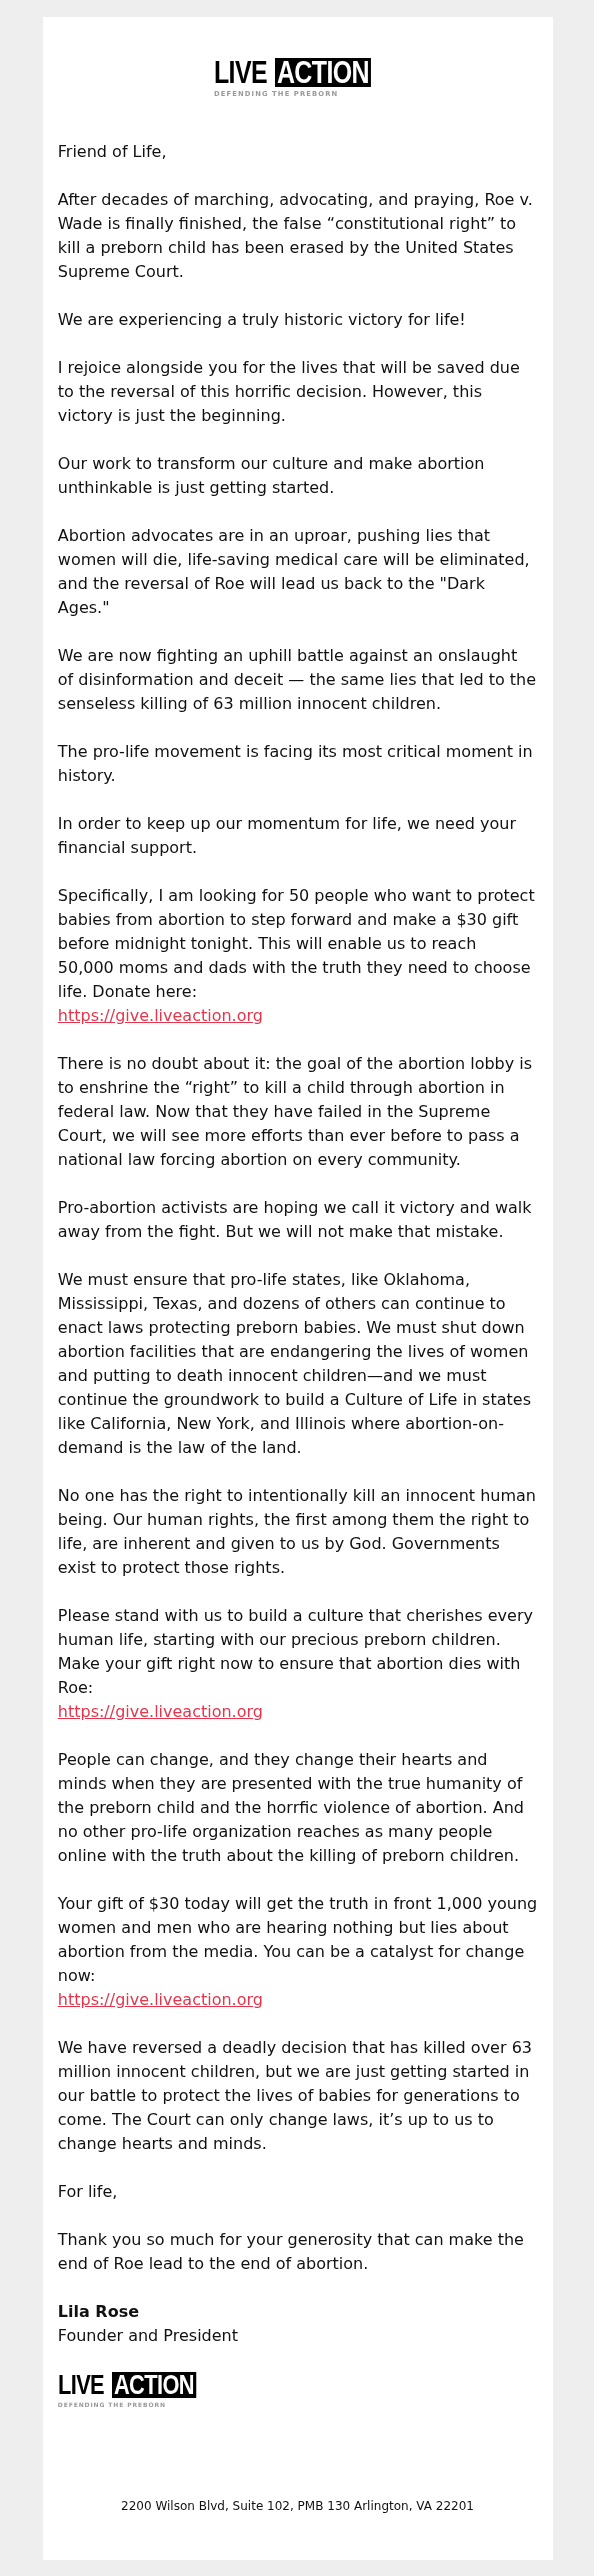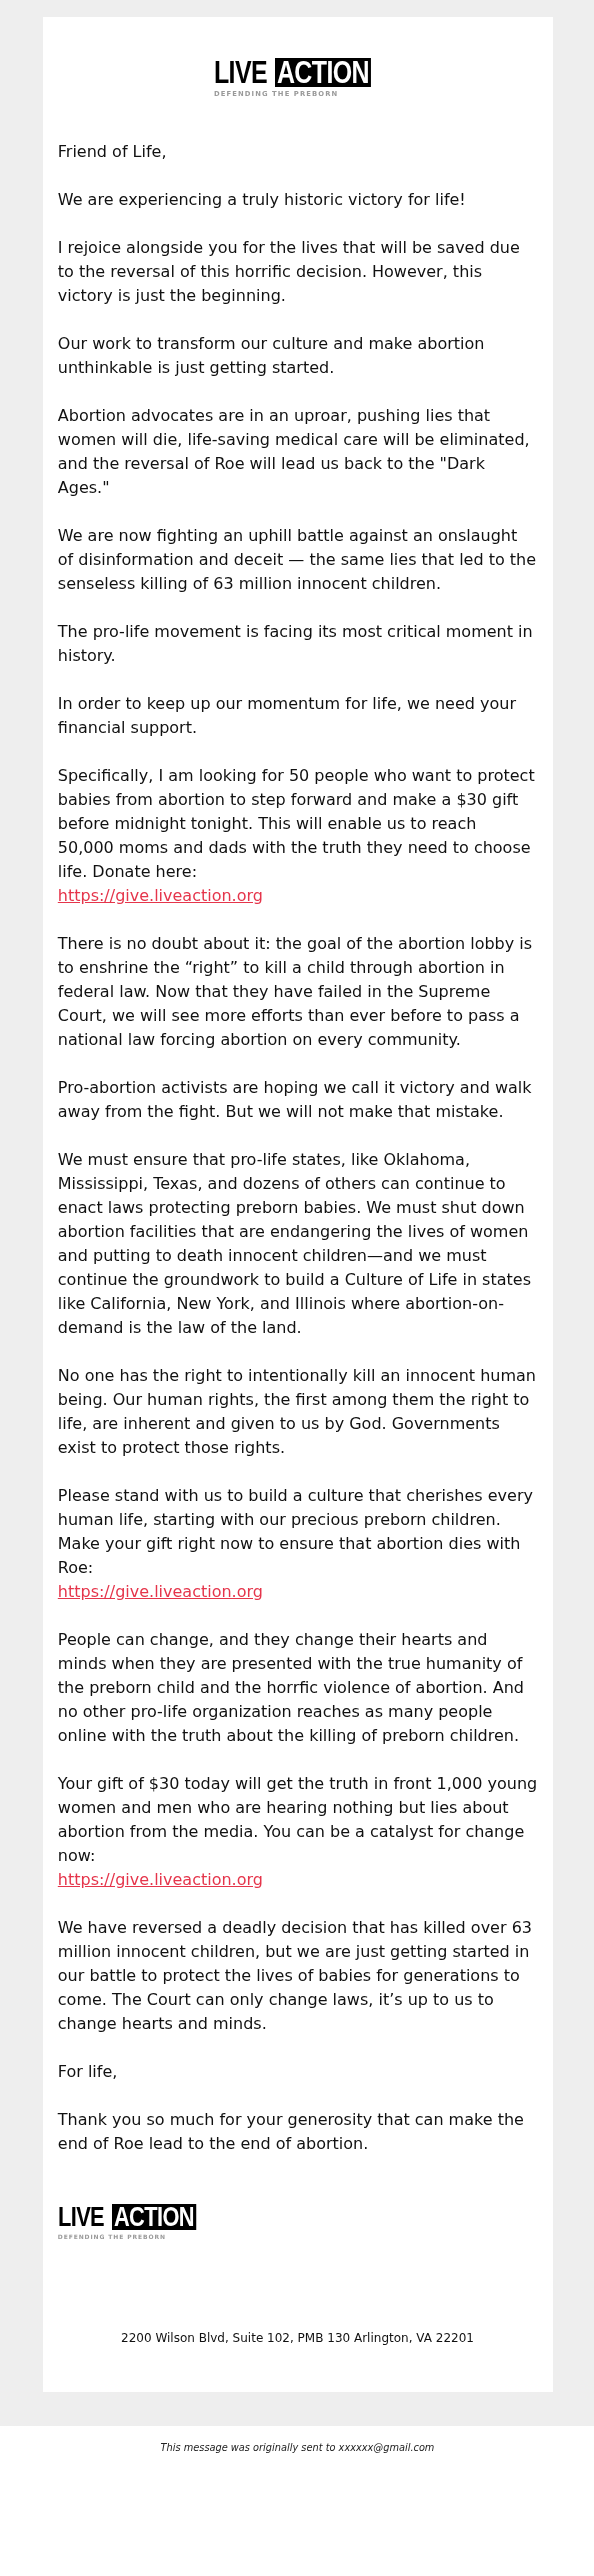--- a/index.html
+++ b/index.html
@@ -155,20 +155,21 @@
         <div class="logo-row">
           <span class="logo-live">LIVE</span>
           <span class="logo-action">ACTION</span>
         </div>
         <div class="logo-tag">DEFENDING THE PREBORN</div>
       </div>
     </div>
 
     <div class="body-text">
       <p>Friend of Life,</p>
+      <p>After decades of marching, advocating, and praying, Roe v. Wade is finally finished, the false “constitutional right” to kill a preborn child has been erased by the United States Supreme Court.</p>
       <p>We are experiencing a truly historic victory for life!</p>
       <p>I rejoice alongside you for the lives that will be saved due to the reversal of this horrific decision. However, this victory is just the beginning.</p>
       <p>Our work to transform our culture and make abortion unthinkable is just getting started.</p>
       <p>Abortion advocates are in an uproar, pushing lies that women will die, life-saving medical care will be eliminated, and the reversal of Roe will lead us back to the "Dark Ages."</p>
       <p>We are now fighting an uphill battle against an onslaught of disinformation and deceit — the same lies that led to the senseless killing of 63 million innocent children.</p>
       <p>The pro-life movement is facing its most critical moment in history.</p>
       <p>In order to keep up our momentum for life, we need your financial support.</p>
       <p>
         <span>Specifically, I am looking for 50 people who want to protect babies from abortion to step forward and make a $30 gift before midnight tonight. This will enable us to reach 50,000 moms and dads with the truth they need to choose life. Donate here:</span><br>
         <a href="#">https://give.liveaction.org</a>
@@ -182,20 +183,24 @@
         <a href="#">https://give.liveaction.org</a>
       </p>
       <p>People can change, and they change their hearts and minds when they are presented with the true humanity of the preborn child and the horrfic violence of abortion. And no other pro-life organization reaches as many people online with the truth about the killing of preborn children.</p>
       <p>
         <span>Your gift of $30 today will get the truth in front 1,000 young women and men who are hearing nothing but lies about abortion from the media. You can be a catalyst for change now:</span><br>
         <a href="#">https://give.liveaction.org</a>
       </p>
       <p>We have reversed a deadly decision that has killed over 63 million innocent children, but we are just getting started in our battle to protect the lives of babies for generations to come. The Court can only change laws, it’s up to us to change hearts and minds.</p>
       <p>For life,</p>
       <p>Thank you so much for your generosity that can make the end of Roe lead to the end of abortion.</p>
+      <div class="sig">
+        <p class="sig-name">Lila Rose</p>
+        <p>Founder and President</p>
+      </div>
     </div>
 
     <div class="logo-bottom-wrap">
       <div class="logo small">
         <div class="logo-row">
           <span class="logo-live">LIVE</span>
           <span class="logo-action">ACTION</span>
         </div>
         <div class="logo-tag">DEFENDING THE PREBORN</div>
       </div>

